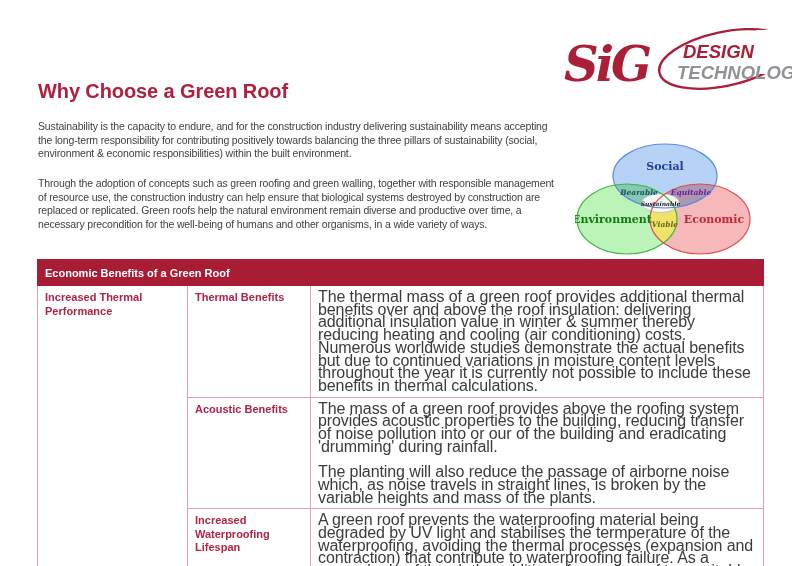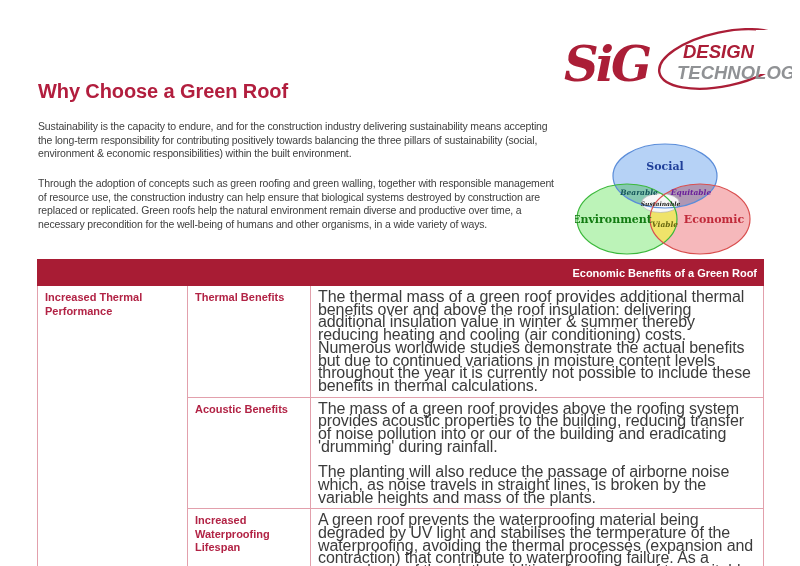--- a/index.html
+++ b/index.html
@@ -34,21 +34,20 @@
     position:absolute; left:37px; top:259px; width:726px;
     border-collapse:collapse; table-layout:fixed;
   }
   .benefits th, .benefits td{
     border:1px solid #e2a0ac; vertical-align:top; text-align:left;
   }
   .benefits th{
     background:#a81c34; color:#ffffff; font-size:11px; font-weight:bold;
     height:21px; padding:2px 6px 2px 7px; vertical-align:middle;
     border-color:#a81c34;
-    text-align:right;
   }
   .benefits td{padding:5px 6px 4px 7px;}
   td.cat-cell{
     color:#b22345; font-weight:bold; font-size:11px; line-height:13.5px;
   }
   td.benefit-cell{
     color:#b22345; font-weight:bold; font-size:11px; line-height:13.5px;
   }
   td.desc-cell{
     color:#3b3b3b; font-size:16px; line-height:12.7px; letter-spacing:-0.1px;

